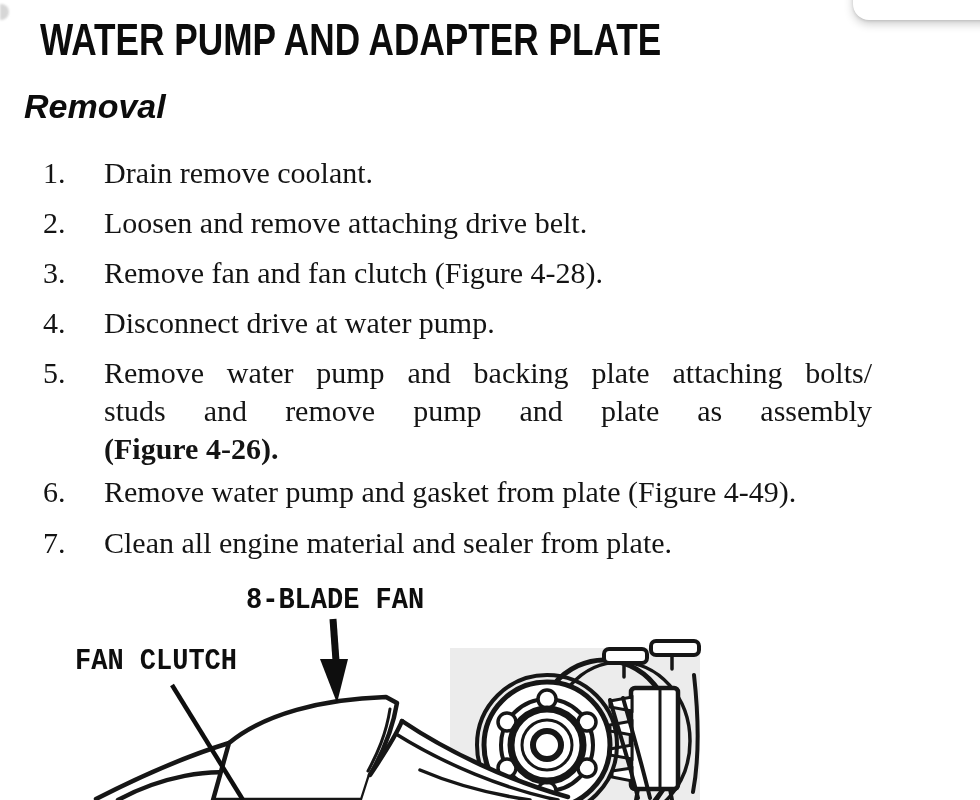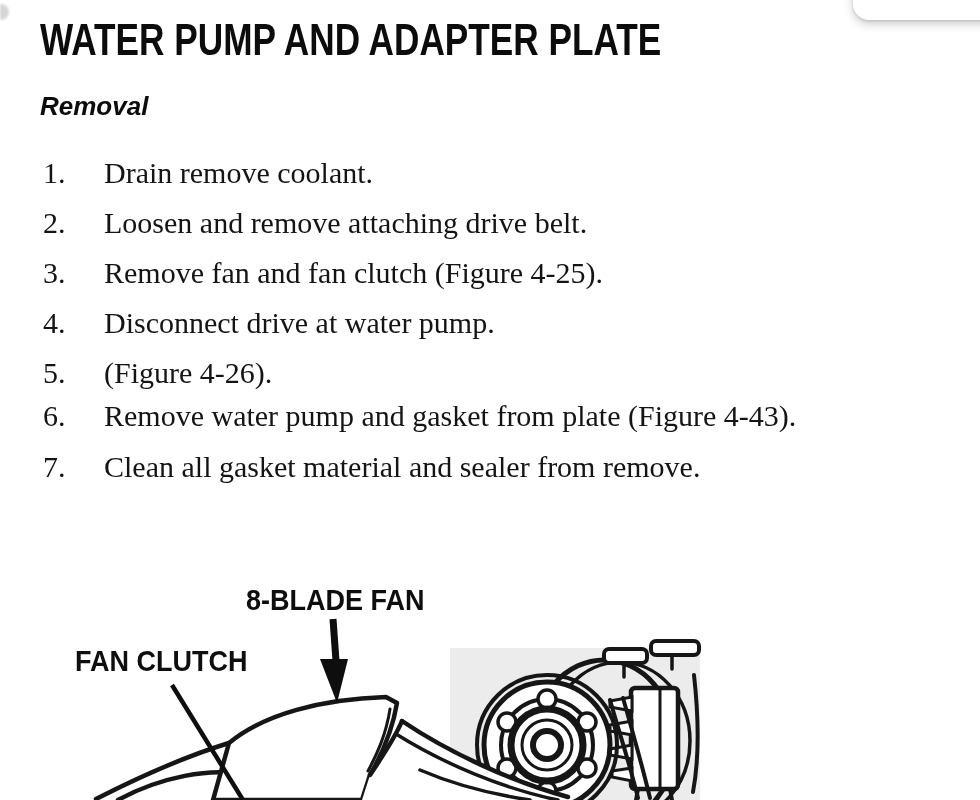--- a/index.html
+++ b/index.html
@@ -9,41 +9,41 @@
     font-family:"Liberation Sans",sans-serif;
   }
   
   .h1{
     position:absolute;left:40px;top:15px;
     font-size:44px;font-weight:800;line-height:50px;color:#0c0c0c;
     letter-spacing:0px;white-space:nowrap;
     transform:scaleX(.8);transform-origin:0 0;
   }
   .h2{
-    position:absolute;left:40px;top:87px;
-    font-size:26px;font-weight:800;font-style:italic;line-height:39px;color:#0c0c0c;
+    position:absolute;left:24px;top:87px;
+    font-size:34px;font-weight:800;font-style:italic;line-height:39px;color:#0c0c0c;
     white-space:nowrap;
   }
   
   .steps{
     position:absolute;left:43px;top:154px;width:840px;
     font-family:"Liberation Serif",serif;color:#141414;
   }
   .step{
     display:grid;grid-template-columns:61px 768px;
     font-size:30px;line-height:38px;margin-bottom:12px;
   }
   .step .num{text-align:left;}
   .step .txt{}
   .step .jline{width:768px;text-align:justify;text-align-last:justify;}
-  .step .pline{width:768px;}
+  .step .pline{width:768px;font-weight:bold;}
   .mb5{margin-bottom:5px;}
   .mb13{margin-bottom:13px;}
   
-  .figure{position:absolute;left:0;top:585px;width:980px;height:215px;}
+  .figure{position:absolute;left:0;top:585px;width:980px;height:215px;font-family:Liberation Mono, monospace;}
   .figure svg{position:absolute;left:0;top:0;}
   .fig-label{
     position:absolute;font-size:30px;font-weight:800;line-height:30px;color:#0e0e0e;
     white-space:nowrap;transform:scaleX(.9);transform-origin:0 0;
   }
   .lbl-fan{left:246px;top:0px;}
   .lbl-clutch{left:75px;top:61px;}
   
   .overlay-card{
     position:absolute;left:853px;top:-14px;width:200px;height:34px;
@@ -68,39 +68,41 @@
   <div class="step">
     <span class="num">1.</span>
     <span class="txt">Drain remove coolant.</span>
   </div>
   <div class="step">
     <span class="num">2.</span>
     <span class="txt">Loosen and remove attaching drive belt.</span>
   </div>
   <div class="step">
     <span class="num">3.</span>
-    <span class="txt">Remove fan and fan clutch (Figure 4-25).</span>
+    <span class="txt">Remove fan and fan clutch (Figure 4-28).</span>
   </div>
   <div class="step">
     <span class="num">4.</span>
     <span class="txt">Disconnect drive at water pump.</span>
   </div>
   <div class="step mb5">
     <span class="num">5.</span>
     <span class="txt">
+      <span class="jline" style="display:block">Remove water pump and backing plate attaching bolts/</span>
+      <span class="jline" style="display:block">studs and remove pump and plate as assembly</span>
       <span class="pline" style="display:block">(Figure 4-26).</span>
     </span>
   </div>
   <div class="step mb13">
     <span class="num">6.</span>
-    <span class="txt">Remove water pump and gasket from plate (Figure 4-43).</span>
+    <span class="txt">Remove water pump and gasket from plate (Figure 4-49).</span>
   </div>
   <div class="step">
     <span class="num">7.</span>
-    <span class="txt">Clean all gasket material and sealer from remove.</span>
+    <span class="txt">Clean all engine material and sealer from plate.</span>
   </div>
 </div>
 
 <div class="figure">
   <svg width="980" height="215" viewBox="0 0 980 215">
 
     <rect x="450" y="63" width="250" height="152" fill="#ececec"></rect>
 
     <g stroke="#161616" fill="none" stroke-linecap="round">
       <ellipse cx="604" cy="158" rx="71" ry="83" stroke-width="5"></ellipse>

